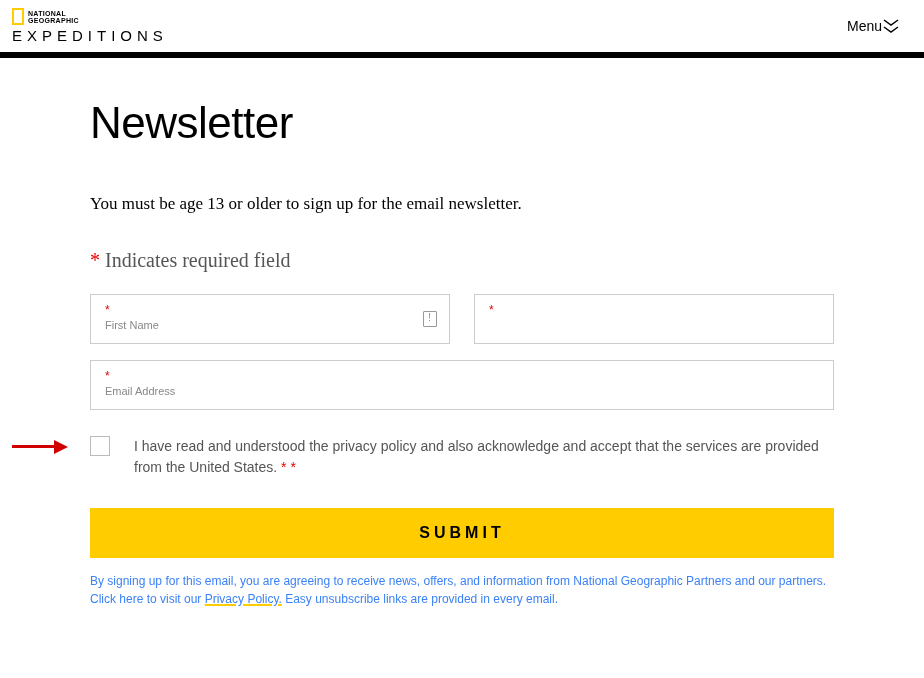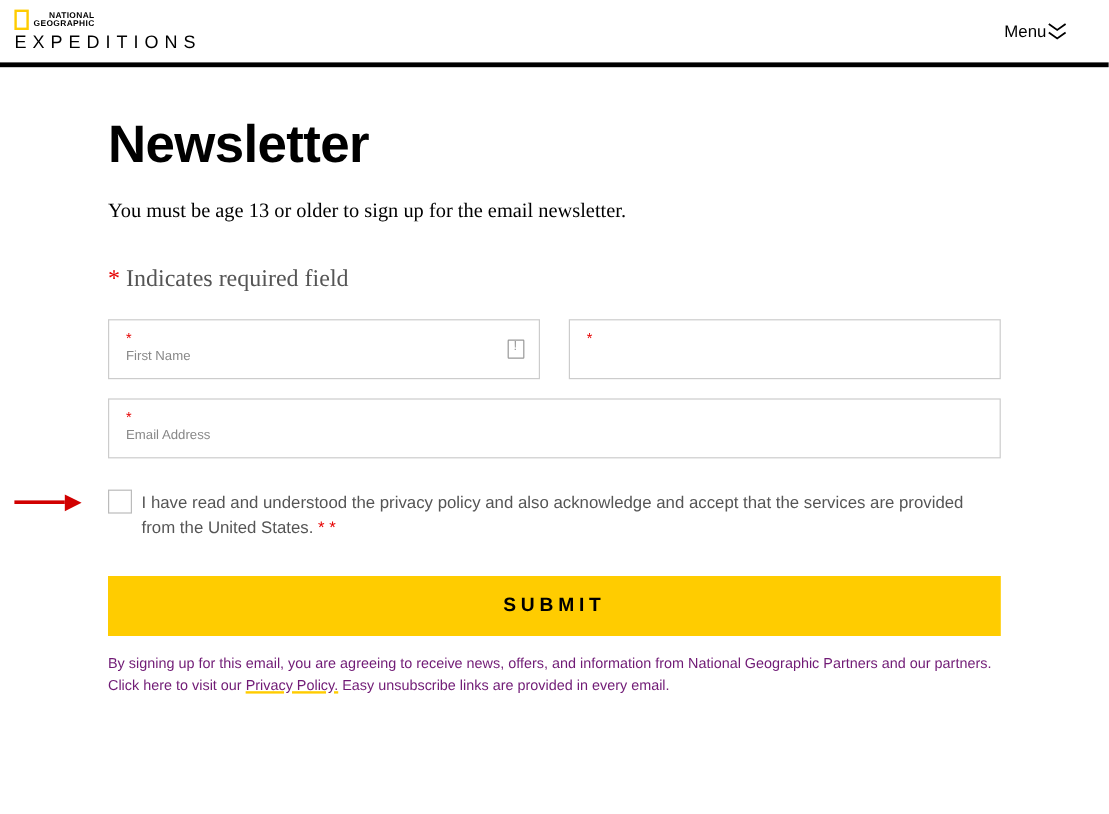--- a/index.html
+++ b/index.html
@@ -1,45 +1,45 @@
 <!DOCTYPE html>
 <html><head>
 <meta charset="utf-8">
 <style>
 * { margin: 0; padding: 0; box-sizing: border-box; }
 body { font-family: Georgia, 'Times New Roman', serif; background: #fff; color: #000; width: 924px; }
-.header { display: flex; justify-content: space-between; align-items: center; padding: 8px 34px 8px 12px; border-bottom: 4px solid #000000; text-align: right; }
+.header { display: flex; justify-content: space-between; align-items: center; padding: 8px 24px 8px 12px; border-bottom: 6px solid #000000; }
 .logo-block { display: flex; flex-direction: column; align-items: flex-start; }
 .logo-top { display: flex; align-items: center; gap: 4px; }
 .logo-rect { width: 12px; height: 17px; border: 2px solid #fc0; }
 .logo-text-sm { font-family: Arial, sans-serif; font-size: 7px; font-weight: 700; line-height: 1; letter-spacing: 0.3px; }
 .logo-text-lg { font-family: Arial, sans-serif; font-size: 15px; font-weight: 400; letter-spacing: 5px; margin-top: 2px; }
 .menu-block { display: flex; align-items: center; gap: 0; cursor: pointer; }
 .menu-label { font-family: Arial, sans-serif; font-size: 14px; }
 .chevrons { display: flex; flex-direction: column; align-items: center; line-height: 0.5; }
 .main { padding: 40px 90px 20px 90px; position: relative; }
-.title { font-family: Arial, Helvetica, sans-serif; font-size: 44px; font-weight: 700; letter-spacing: -0.5px; margin-bottom: 16px; }
+.title { font-family: Arial, Helvetica, sans-serif; font-size: 44px; font-weight: 400; letter-spacing: -0.5px; margin-bottom: 42px; }
 .intro { font-size: 17px; line-height: 1.7; margin-bottom: 24px; }
 .intro2 { font-size: 17px; line-height: 1.7; margin-bottom: 30px; }
 .req-note { font-family: Liberation Serif, serif; font-size: 20px; color: #555; margin-bottom: 22px; }
 .req-star { color: #e60000; }
 .row { display: flex; gap: 24px; margin-bottom: 16px; }
 .field { flex: 1; border: 1px solid #ccc; padding: 8px 14px 12px 14px; position: relative; font-family: Arial, sans-serif; }
 .field .mark { color: #e60000; font-size: 12px; }
 .field .ph { color: #888; font-size: 11px; margin-top: 2px; }
 .field-icon { position: absolute; right: 12px; top: 50%; transform: translateY(-50%); width: 14px; height: 16px; border: 1px solid #999; border-radius: 1px; }
 .field-icon::after { content: "!"; position: absolute; left: 4px; top: -1px; font-size: 11px; color: #999; }
-.consent { display: flex; align-items: flex-start; gap: 8px; margin: 26px 0 30px 0; font-family: Arial, sans-serif; position: relative; }
+.consent { display: flex; align-items: flex-start; gap: 24px; margin: 26px 0 30px 0; font-family: Arial, sans-serif; position: relative; }
 .arrow { position: absolute; left: -78px; top: 4px; display: flex; align-items: center; }
 .arrow-line { width: 42px; height: 3px; background: #d10000; }
 .arrow-head { width: 0; height: 0; border-top: 7px solid transparent; border-bottom: 7px solid transparent; border-left: 14px solid #d10000; }
 .checkbox { width: 20px; height: 20px; border: 1px solid #bbb; flex-shrink: 0; cursor: pointer; }
 .consent-text { font-size: 14px; color: #555; line-height: 1.5; }
 .submit { width: 100%; background: #fc0; border: none; padding: 16px 0; font-family: Arial, sans-serif; font-size: 16px; font-weight: 700; letter-spacing: 4px; cursor: pointer; margin-bottom: 14px; }
-.footer-note { font-family: Arial, sans-serif; font-size: 12px; color: #701a75; line-height: 1.5; }
+.footer-note { font-family: Arial, sans-serif; font-size: 12px; color: #3b82f6; line-height: 1.5; }
 .footer-note .link { text-decoration: underline; text-decoration-color: #fc0; text-decoration-thickness: 2px; cursor: pointer; }
 </style>
 </head>
 <body>
 
 <div class="header">
   <div class="logo-block">
     <div class="logo-top">
       <div class="logo-rect"></div>
       <div>

